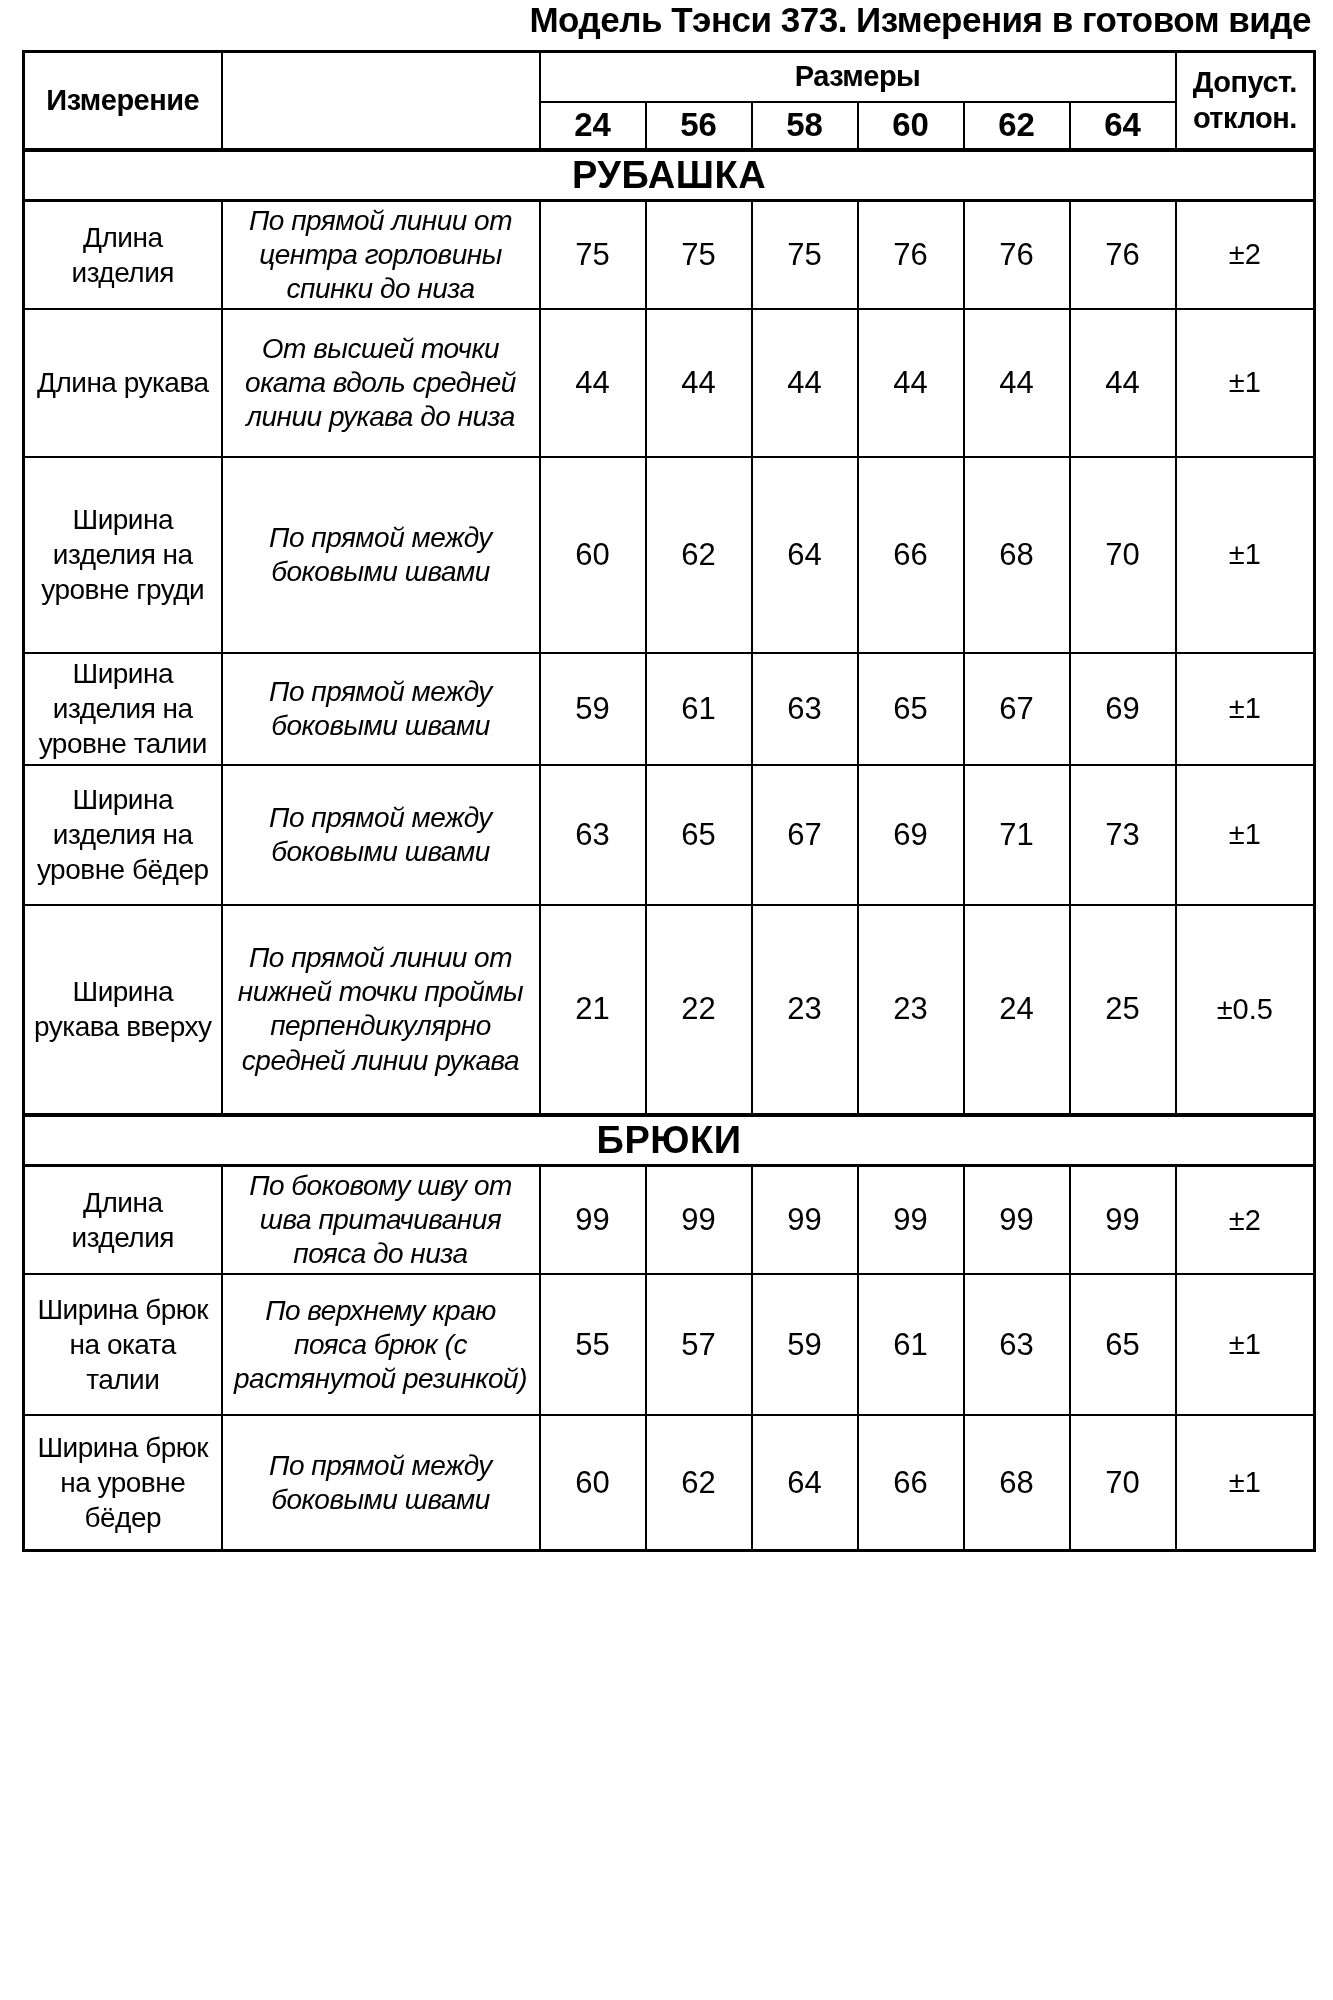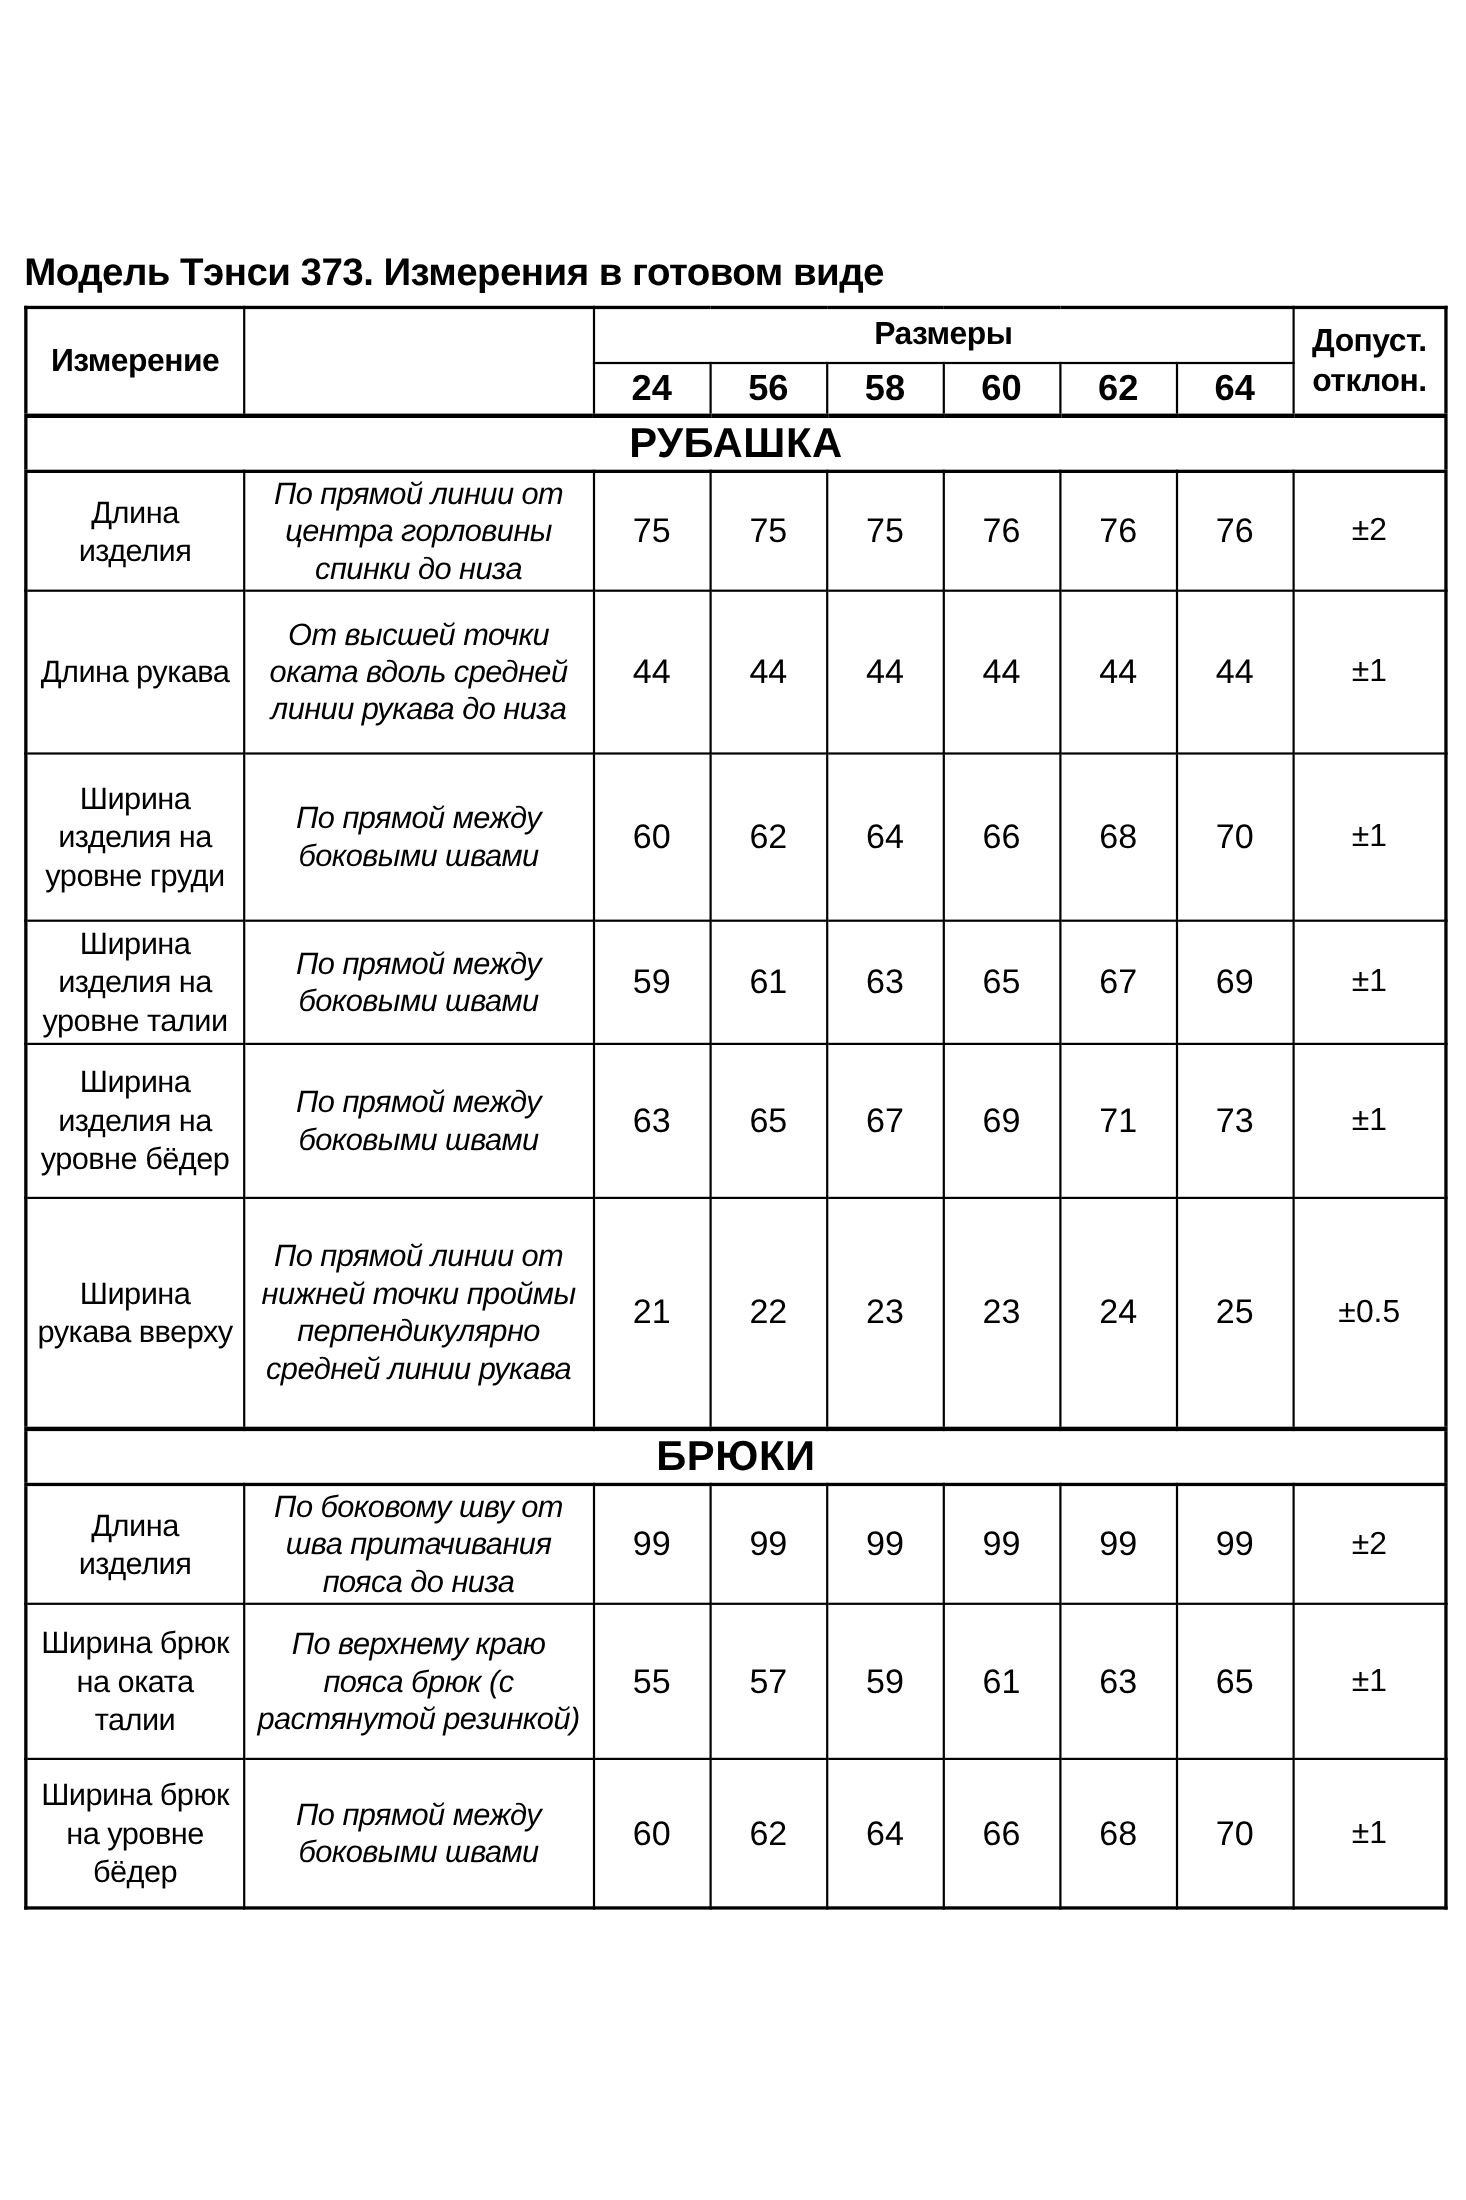--- a/index.html
+++ b/index.html
@@ -11,24 +11,23 @@
     overflow: hidden;
     font-family: "Liberation Sans", "DejaVu Sans", sans-serif;
     color: #000;
   }
   .page {
     width: 1333px;
     height: 2000px;
     background: #ffffff;
   }
   .doc-title {
-    padding-top: 228px;
     width: 1289px;
     margin-left: 22px;
-    text-align: left;
+    text-align: right;
     font-size: 35px;
     font-weight: bold;
     letter-spacing: -0.5px;
     margin-bottom: 10px;
   }
   table.meas {
     margin-left: 22px;
     width: 1289px;
     border-collapse: collapse;
     table-layout: fixed;
@@ -136,21 +135,21 @@
           <td class="cell-label">Длина рукава</td>
           <td class="cell-desc">От высшей точки оката вдоль средней линии рукава до низа</td>
           <td class="cell-val">44</td>
           <td class="cell-val">44</td>
           <td class="cell-val">44</td>
           <td class="cell-val">44</td>
           <td class="cell-val">44</td>
           <td class="cell-val">44</td>
           <td class="cell-tol">±1</td>
         </tr>
-        <tr style="height: 152px;">
+        <tr style="height: 196px;">
           <td class="cell-label">Ширина изделия на уровне груди</td>
           <td class="cell-desc">По прямой между боковыми швами</td>
           <td class="cell-val">60</td>
           <td class="cell-val">62</td>
           <td class="cell-val">64</td>
           <td class="cell-val">66</td>
           <td class="cell-val">68</td>
           <td class="cell-val">70</td>
           <td class="cell-tol">±1</td>
         </tr>

